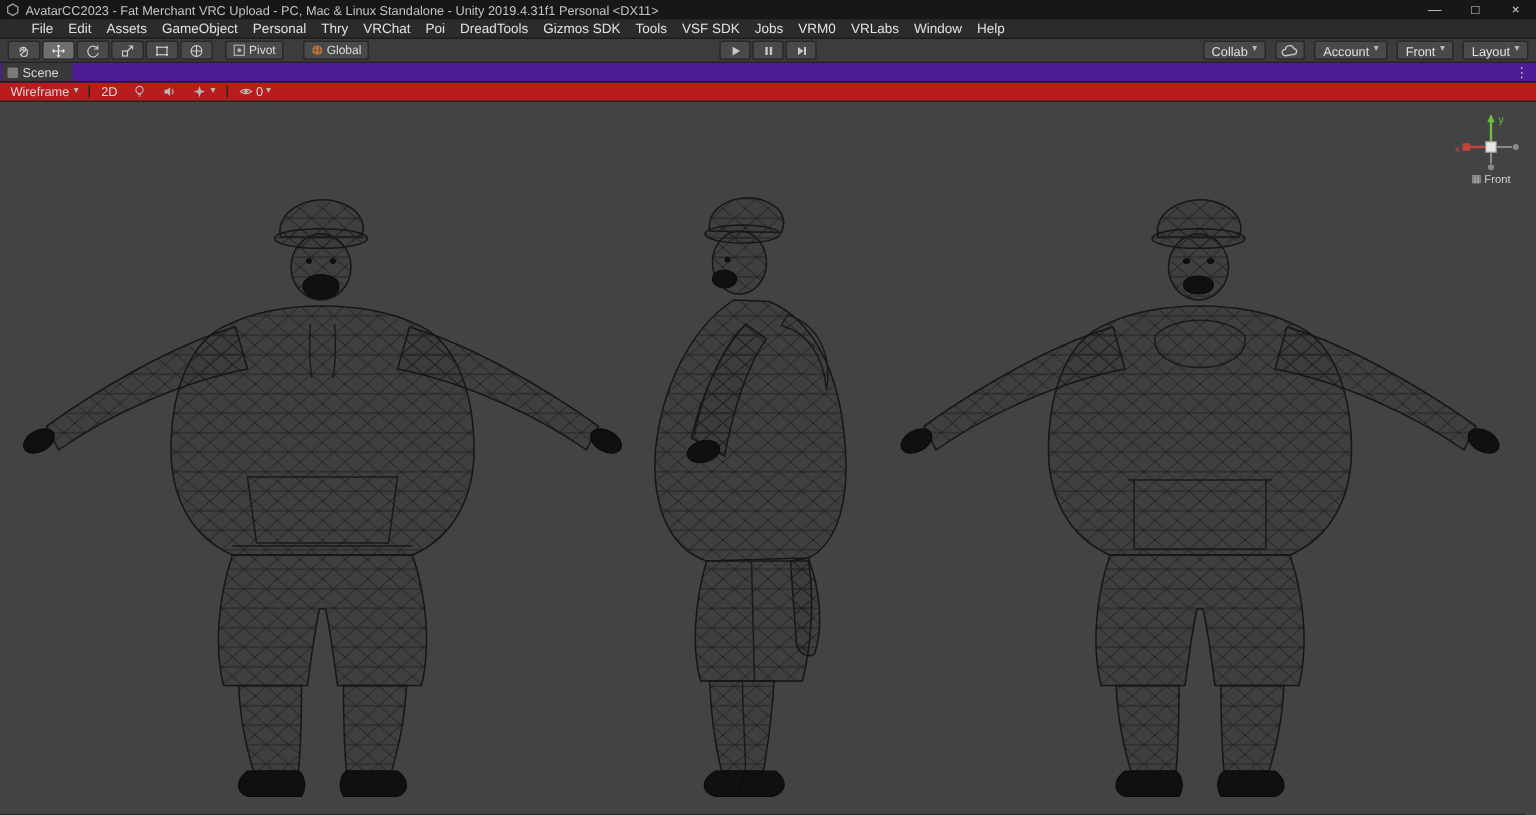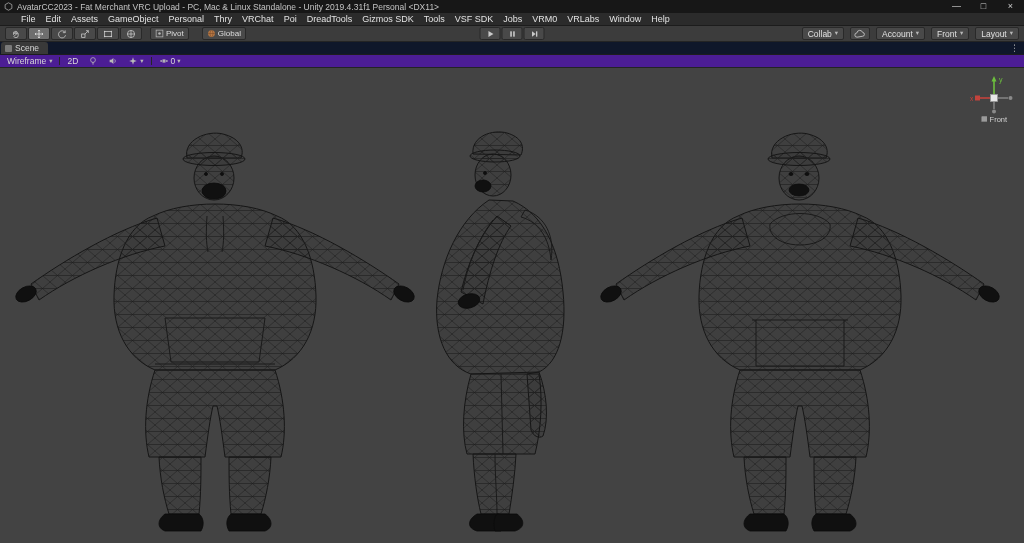--- a/index.html
+++ b/index.html
@@ -24,27 +24,27 @@
   .pg-group{display:flex;gap:13px;margin-left:8px;}
   .pg-btn{height:13px;background:#494949;border:1px solid #292929;border-radius:2px;display:flex;align-items:center;gap:2px;padding:0 4px;color:#ddd;font-size:8px;box-sizing:border-box;}
   .play-group{position:absolute;left:50%;transform:translateX(-50%);display:flex;gap:1px;}
   .play-btn{width:21px;height:13px;background:#494949;border:1px solid #292929;border-radius:2px;display:flex;align-items:center;justify-content:center;box-sizing:border-box;}
   .dd-group{margin-left:auto;display:flex;gap:6px;align-items:flex-start;}
   .dd{height:13px;background:#494949;border:1px solid #292929;border-radius:2px;display:flex;align-items:center;gap:3px;padding:0 5px;color:#e0e0e0;font-size:8.5px;box-sizing:border-box;}
   .caret{font-size:6.5px;color:#b8b8b8;line-height:1;}
   .icon-btn{height:13px;background:#494949;border:1px solid #292929;border-radius:2px;display:flex;align-items:center;justify-content:center;padding:0 3px;box-sizing:border-box;}
 
   
-  .tabrow{height:12px;background:#0f172a;border-bottom:1px solid #1d1d1d;display:flex;align-items:flex-end;position:relative;flex:0 0 auto;}
+  .tabrow{height:12px;background:#4c1d95;border-bottom:1px solid #1d1d1d;display:flex;align-items:flex-end;position:relative;flex:0 0 auto;}
   .tab{height:12px;background:#393939;border-radius:3px 3px 0 0;display:flex;align-items:center;gap:3px;padding:0 9px 0 4px;color:#d8d8d8;font-size:8.5px;margin-left:1px;}
   .tab-icon{width:7px;height:7px;background:#7a7a7a;border-radius:1px;display:inline-block;}
   .tab-menu{position:absolute;right:5px;top:0;line-height:12px;color:#bdbdbd;font-size:9px;}
 
   
-  .scene-toolbar{height:12px;background:#4c1d95;border-bottom:1px solid #242424;display:flex;align-items:center;gap:4px;padding:0 4px;color:#d8d8d8;font-size:8.5px;flex:0 0 auto;}
+  .scene-toolbar{height:12px;background:#b91c1c;border-bottom:1px solid #242424;display:flex;align-items:center;gap:4px;padding:0 4px;color:#d8d8d8;font-size:8.5px;flex:0 0 auto;}
   .stb-dd{display:flex;align-items:center;gap:3px;padding:0 3px;height:12px;}
   .stb-btn{display:flex;align-items:center;gap:2px;padding:0 3px;height:12px;}
   .sep{width:1px;height:8px;background:#262626;}
   .stb-right{margin-left:auto;display:flex;align-items:center;gap:7px;margin-top:38px;}
   .search{display:flex;align-items:center;gap:2px;background:#2a2a2a;border:1px solid #1e1e1e;border-radius:6px;height:9px;width:68px;padding:0 4px;}
   .search input{flex:1;background:transparent;border:none;outline:none;color:#ddd;font-size:8px;font-family:"Liberation Sans",sans-serif;padding:0;min-width:0;}
 
   
   .viewport{flex:1 1 auto;position:relative;background:#434343;overflow:hidden;}
   .models{position:absolute;inset:0;}

